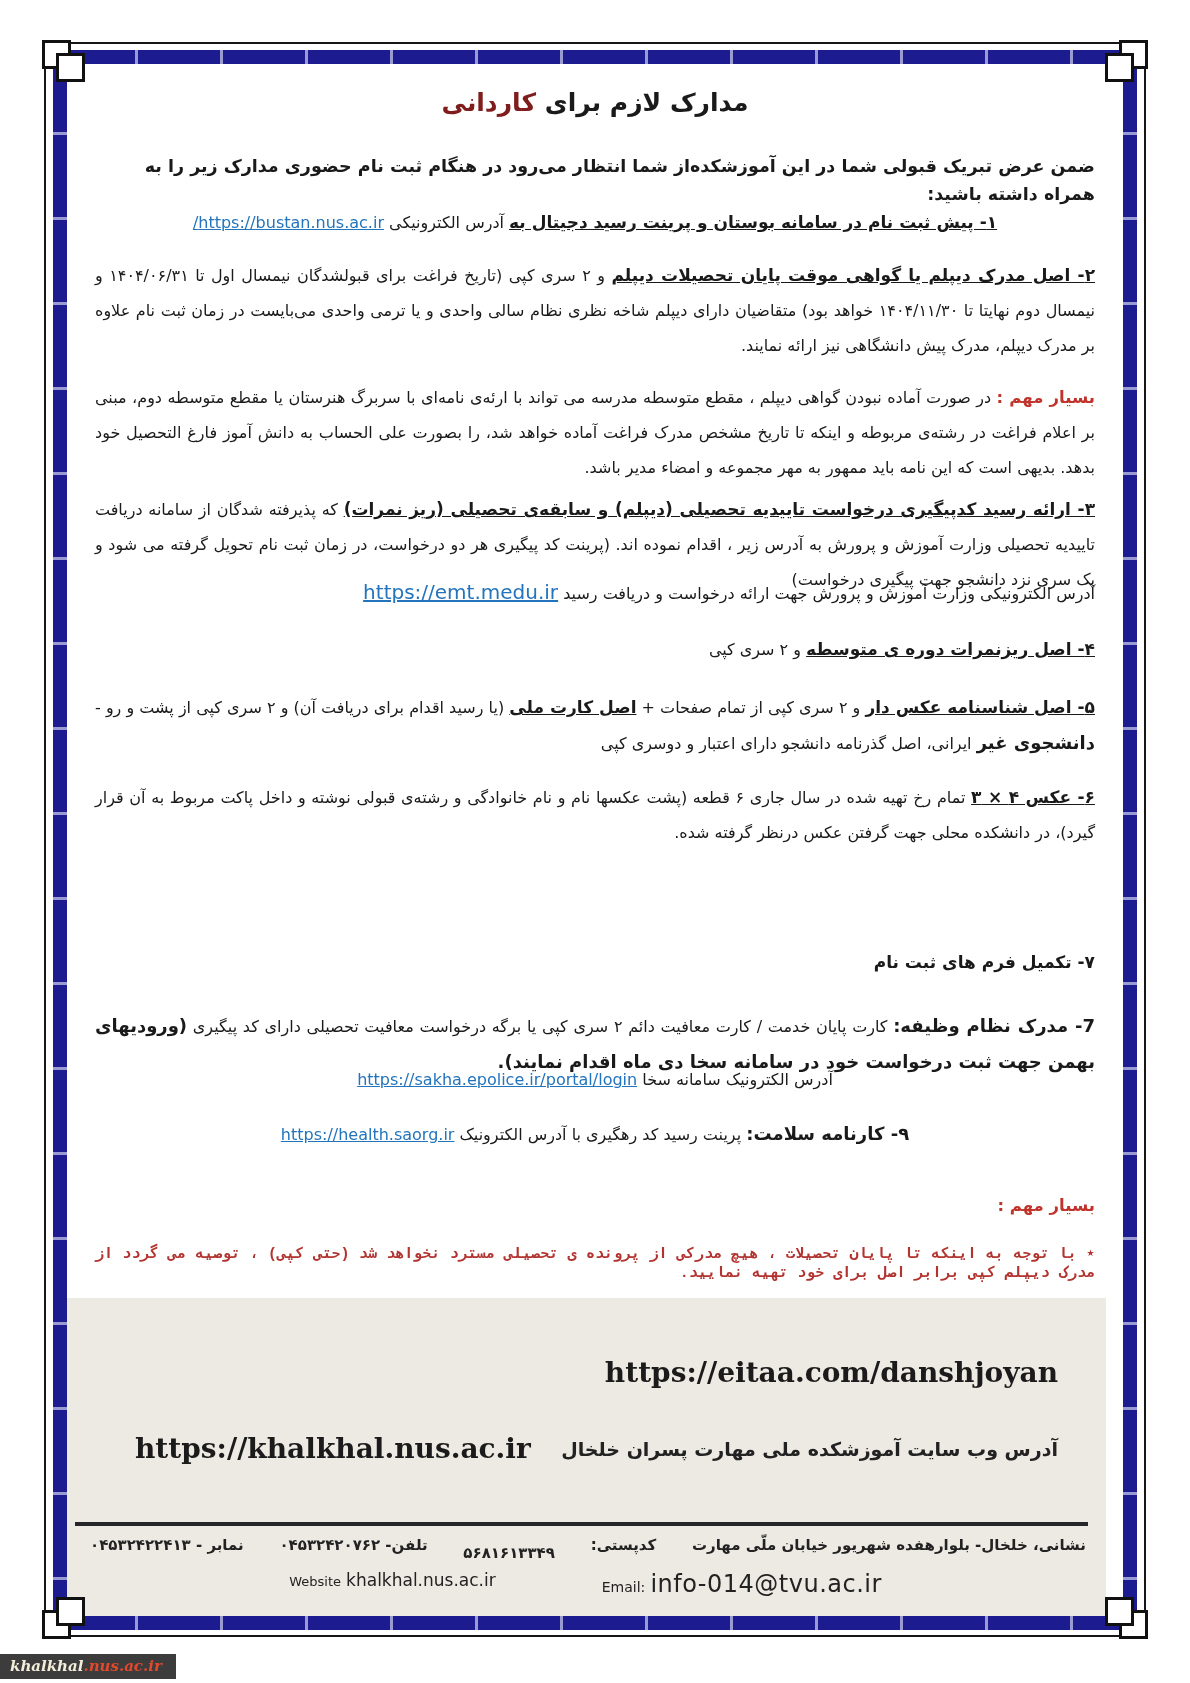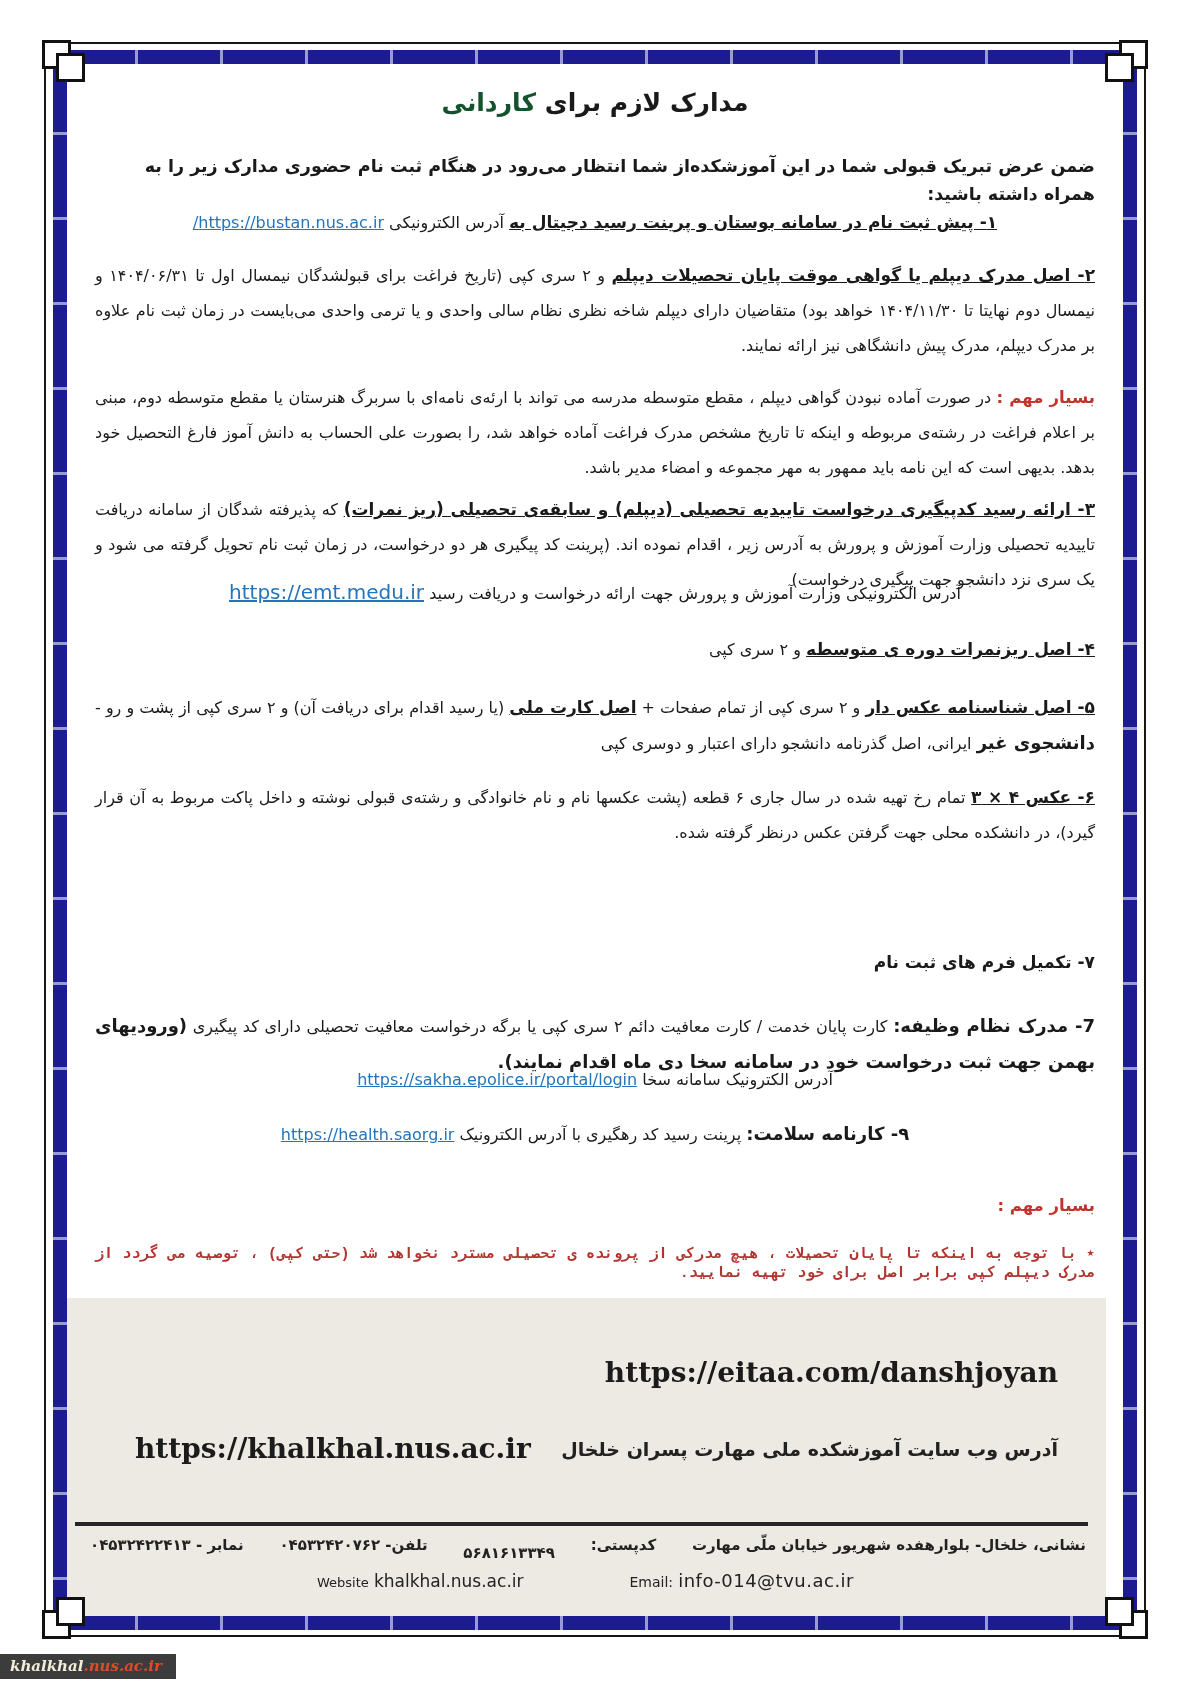--- a/index.html
+++ b/index.html
@@ -34,36 +34,36 @@
   .c-tr { right:42px; top:40px; } .c-tr .sq1{ right:0; top:0; } .c-tr .sq2{ right:14px; top:13px; }
   .c-bl { left:42px; bottom:44px; } .c-bl .sq1{ left:0; bottom:0; } .c-bl .sq2{ left:14px; bottom:13px; }
   .c-br { right:42px; bottom:44px; } .c-br .sq1{ right:0; bottom:0; } .c-br .sq2{ right:14px; bottom:13px; }
 
   
   .sec { position:absolute; left:95px; width:1000px; direction:rtl; color:#1a1a1a; }
   .center { text-align:center; }
   .just { text-align:justify; }
   .right { text-align:right; }
   .doc-title { top:88px; font-size:25px; font-weight:bold; letter-spacing:0; }
-  .doc-title .red { color:#14532d; }
+  .doc-title .red { color:#7f1d1d; }
   .intro { top:152px; font-size:17.5px; font-weight:bold; line-height:1.6; }
   .line-h { line-height:35px; }
   .p-body { font-size:16px; }
   .h { font-weight:bold; font-size:18px; }
   .hu { font-weight:bold; font-size:17px; text-decoration:underline; }
   a.lnk { color:#2374bc; text-decoration:underline; cursor:pointer; }
   .lnk-big { font-size:20px; font-weight:500; }
   .red-label { color:#c0342c; font-weight:bold; font-size:16.5px; }
   .red-note { color:#b23430; font-weight:bold; font-size:15px; }
 
   .s-item1 { top:205px; font-size:16px; }
   .s-item2 { top:258px; }
   .s-vi1 { top:380px; }
   .s-item3 { top:492px; }
-  .s-emt { top:575px; font-size:16px; }
+  .s-emt { top:575px; font-size:16px;text-align:right; }
   .s-item4 { top:632px; }
   .s-item5 { top:690px; }
   .s-item6 { top:780px; }
   .s-item7 { top:952px; font-size:17px; font-weight:bold; }
   .s-item8 { top:1008px; }
   .s-sakha { top:1062px; font-size:16px; }
   .s-item9 { top:1116px; }
   .s-vi2 { top:1196px; }
   .s-rednote { top:1244px; text-align:justify;font-family:Liberation Mono, monospace; }
 
@@ -77,23 +77,23 @@
   .scan-caption { font-weight:bold; font-size:19px; color:#222; }
   .scan-link { font-family:"DejaVu Serif", serif; font-weight:bold; font-size:28px; color:#1b1b1b; direction:ltr; }
   .row-eitaa { top:58px; }
   .row-site { top:134px; }
   .scan-divider { position:absolute; top:224px; left:10px; right:18px; height:4px; background:#26262a; }
   .foot-row1 { position:absolute; top:238px; left:0; width:100%; display:flex; direction:rtl;
     justify-content:space-between; align-items:flex-start; padding:0 20px 0 25px;
     font-weight:bold; font-size:15px; color:#222; }
   .foot-postal-code { direction:ltr; font-size:15px; position:relative; top:8px; }
   .foot-row2 { position:absolute; top:272px; left:0; width:100%; display:flex; direction:ltr;
-    justify-content:center; gap:106px; align-items:flex-end; font-size:16px; color:#222; }
+    justify-content:center; gap:106px; align-items:flex-start; font-size:16px; color:#222; }
   .email-label { font-size:14px; }
-  .email-val { font-size:18px; font-weight:500; letter-spacing:0.5px; }
+  .email-val { font-size:24px; font-weight:500; letter-spacing:0.5px; }
   .web-label { font-size:13px; }
   .web-val { font-size:17px; font-weight:500; }
 
   
   .watermark {
     position:absolute; left:0; top:1654px; z-index:9;
     background:#3c3c3c; padding:3px 14px 4px 10px;
     font-family:"DejaVu Serif", serif; font-style:italic; font-weight:bold; font-size:15px;
   }
   .wm-a { color:#f3eed9;text-align:center; }

